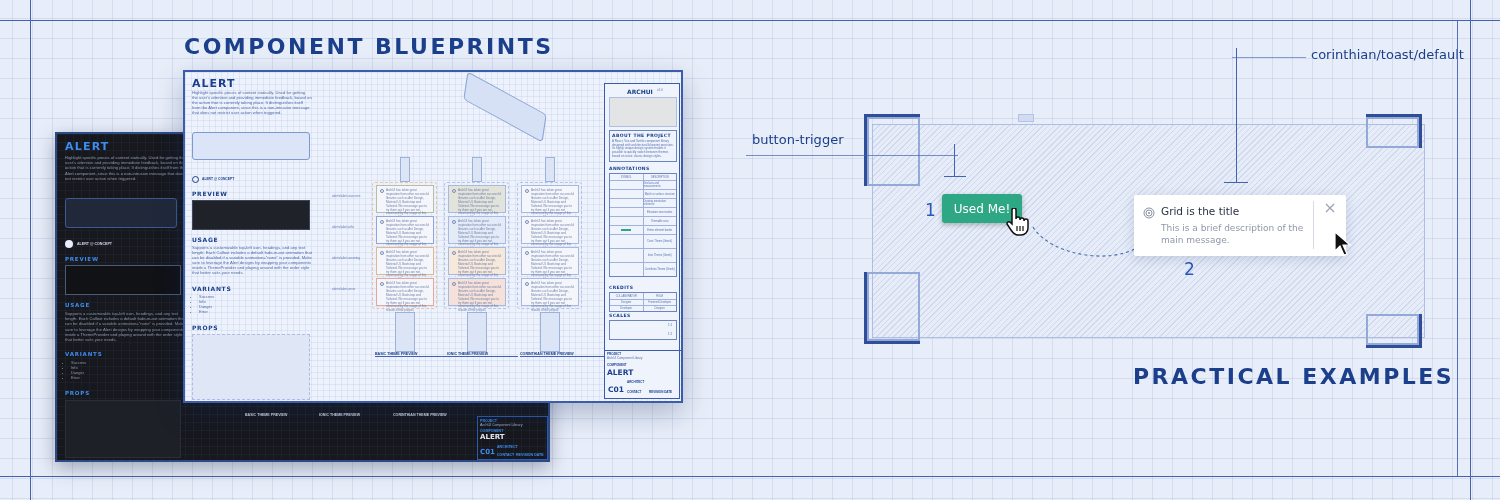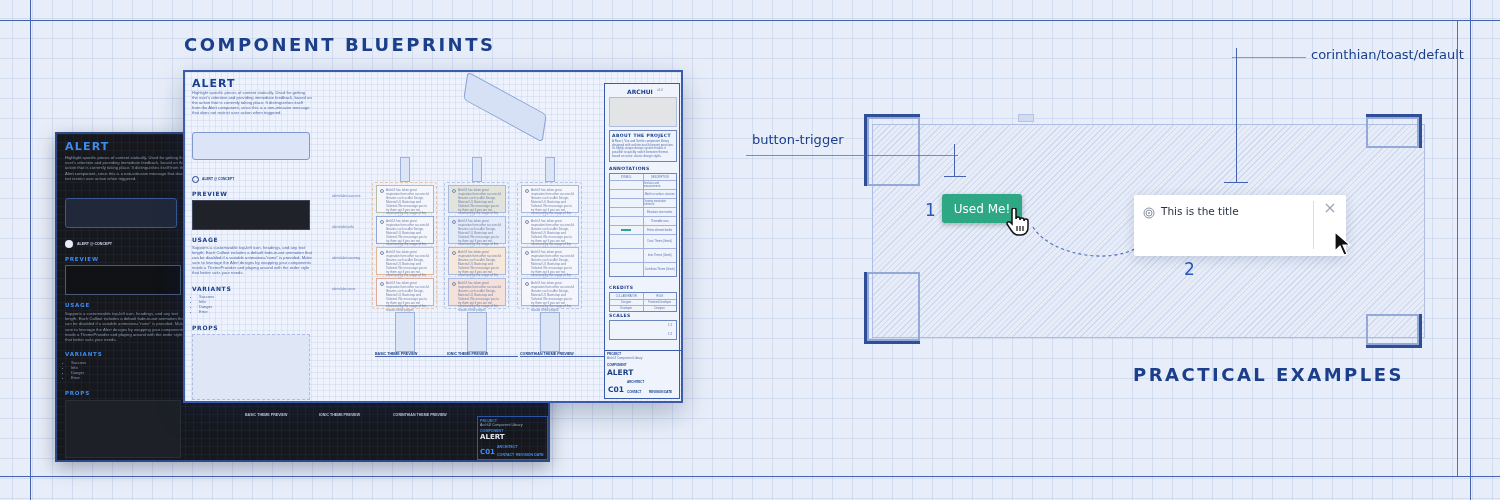--- a/index.html
+++ b/index.html
@@ -12,21 +12,21 @@
       linear-gradient(rgba(120,145,200,.18) 1px,transparent 1px),
       linear-gradient(90deg,rgba(120,145,200,.18) 1px,transparent 1px);
     background-size:20px 20px;
     background-position:-8px -2px;
   }
   .abs{position:absolute}
   .frame-line-h{position:absolute;height:1px;background:#4562b0;left:0;right:0}
   .frame-line-v{position:absolute;width:1px;background:#4562b0;top:0;bottom:0}
   .heading{
     position:absolute;font-family:"DejaVu Sans",sans-serif;font-weight:bold;
-    color:#1b3f8a;letter-spacing:2.5px;font-size:18px;
+    color:#1b3f8a;letter-spacing:2.5px;font-size:22px;
   }
   
   .sheet-dark{
     position:absolute;left:55px;top:132px;width:495px;height:330px;
     background:#16181d;border:2px solid #2c4a86;
     box-shadow:0 6px 18px rgba(20,30,60,.35);
     background-image:
       linear-gradient(rgba(90,110,160,.09) 1px,transparent 1px),
       linear-gradient(90deg,rgba(90,110,160,.09) 1px,transparent 1px);
     background-size:8px 8px;
@@ -359,21 +359,22 @@
   <path d="M3 2 C 20 30, 80 40, 108 22" fill="none" stroke="#4d6cb8" stroke-width="1.2" stroke-dasharray="3 3"></path>
   <path d="M104 20 L110 21 L107 26" fill="none" stroke="#4d6cb8" stroke-width="1.2"></path>
 </svg>
 
 <div class="toast">
   <svg class="icon" viewBox="0 0 12 12">
     <circle cx="6" cy="6" r="5" fill="none" stroke="#8a91a2" stroke-width="1"></circle>
     <circle cx="6" cy="6" r="3" fill="none" stroke="#8a91a2" stroke-width="1"></circle>
     <circle cx="6" cy="6" r="1" fill="#8a91a2"></circle>
   </svg>
-  <div class="ttl">This is the title</div>
+  <div class="ttl">Grid is the title</div>
+  <div class="desc">This is a brief description of the main message.</div>
   <div class="sep"></div>
   <svg class="close" viewBox="0 0 14 14">
     <path d="M3 3 L11 11 M11 3 L3 11" stroke="#9aa1b0" stroke-width="1.2"></path>
   </svg>
 </div>
 
 <svg class="abs" style="left:1334px;top:231px" width="18" height="26" viewBox="0 0 18 26">
   <path d="M1 1 L1 20 L6 15 L10 24 L13 23 L9 14 L16 14 Z" fill="#111" stroke="#fff" stroke-width="1.2"></path>
 </svg>
 

